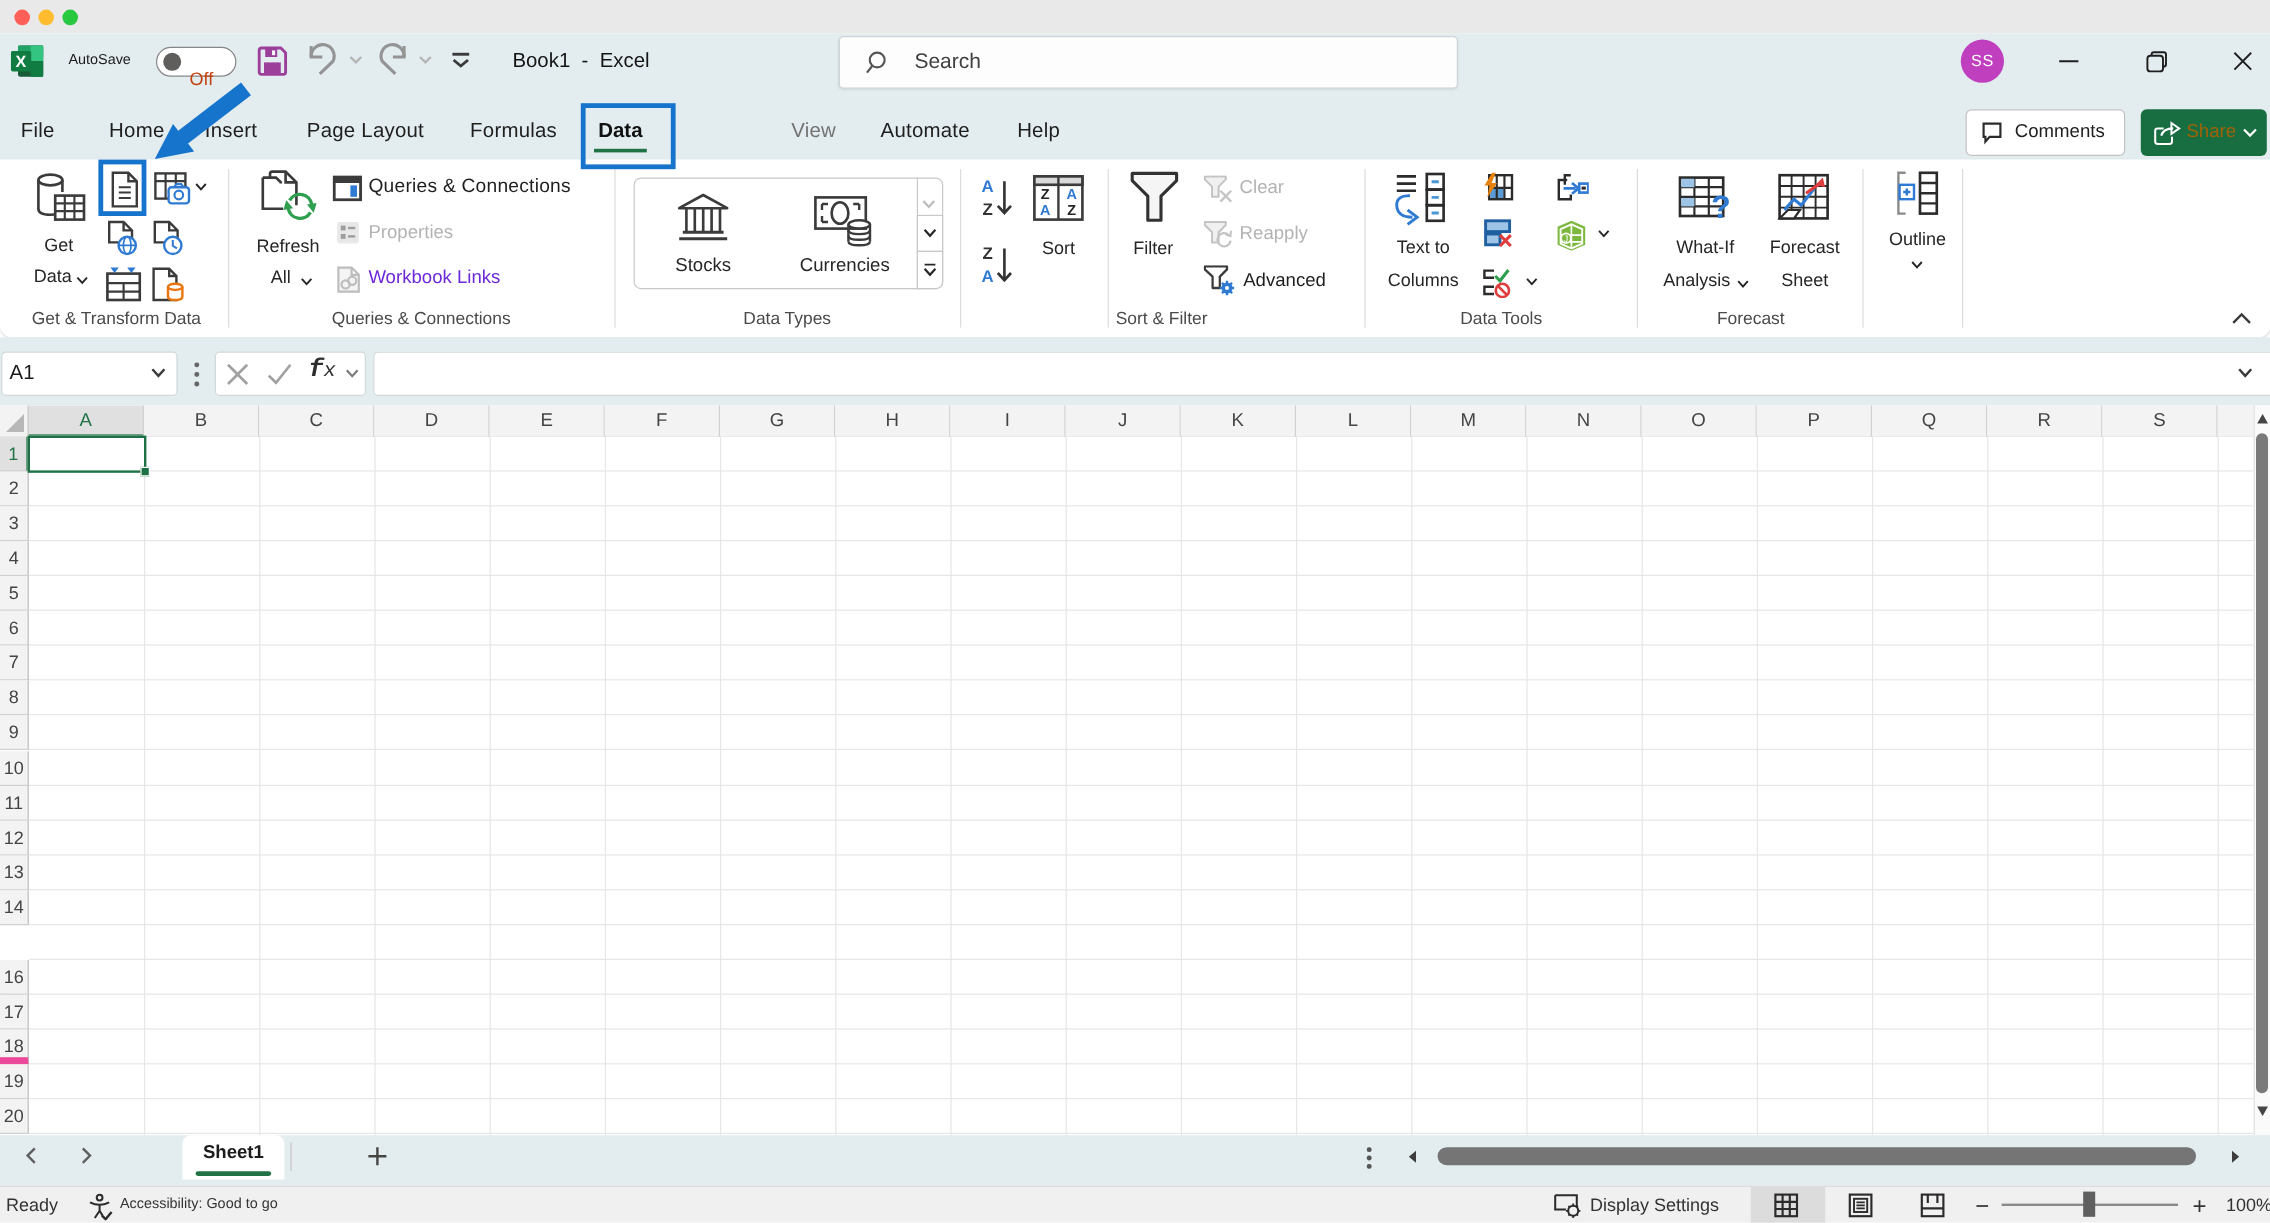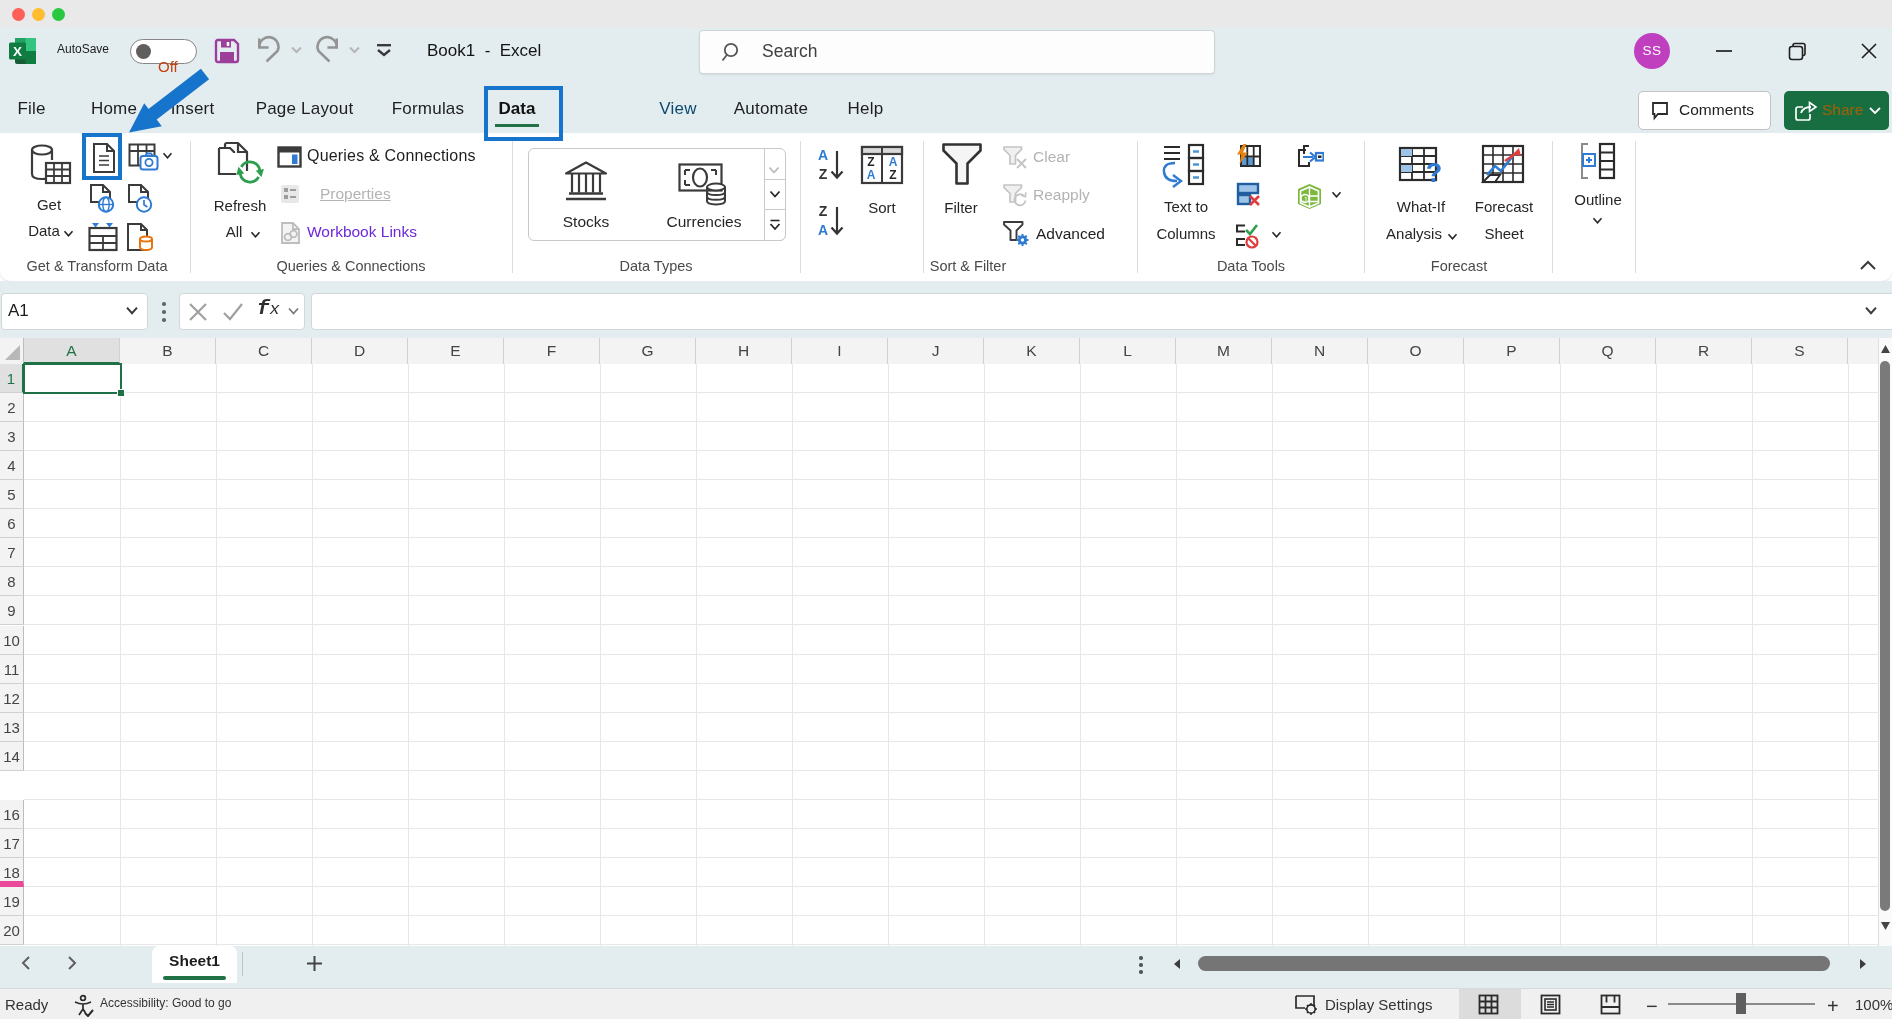--- a/index.html
+++ b/index.html
@@ -66,21 +66,21 @@
 <svg class="abs" style="left:1860px;top:42px" width="18" height="18" viewBox="0 0 18 18">
  <path d="M2 2 L16 16 M16 2 L2 16" stroke="#1f1f1f" stroke-width="1.6"></path>
 </svg>
 <div class="abs" style="left:0;top:85px;width:1892px;height:48px;background:#e3edf0;"></div>
 <div class="abs" style="left:16px;top:99px;width:31px;font-size:17px;letter-spacing:0.2px;color:#1e1e1e;text-align:center;">File</div>
 <div class="abs" style="left:87px;top:99px;width:54px;font-size:17px;letter-spacing:0.2px;color:#1e1e1e;text-align:center;">Home</div>
 <div class="abs" style="left:167px;top:99px;width:51px;font-size:17px;letter-spacing:0.2px;color:#1e1e1e;text-align:center;">Insert</div>
 <div class="abs" style="left:251px;top:99px;width:107px;font-size:17px;letter-spacing:0.2px;color:#1e1e1e;text-align:center;">Page Layout</div>
 <div class="abs" style="left:389px;top:99px;width:78px;font-size:17px;letter-spacing:0.2px;color:#1e1e1e;text-align:center;">Formulas</div>
 <div class="abs" style="left:566px;top:99px;width:59px;font-size:17px;letter-spacing:0.2px;color:#1e1e1e;text-align:center;margin-top:48px;">Review</div>
-<div class="abs" style="left:658px;top:99px;width:40px;font-size:17px;letter-spacing:0.2px;color:#0c4a6e;text-align:center;">View</div>
+<div class="abs" style="left:658px;top:99px;width:40px;font-size:17px;letter-spacing:0.2px;color:#737373;text-align:center;">View</div>
 <div class="abs" style="left:731px;top:99px;width:80px;font-size:17px;letter-spacing:0.2px;color:#1e1e1e;text-align:center;">Automate</div>
 <div class="abs" style="left:845px;top:99px;width:41px;font-size:17px;letter-spacing:0.2px;color:#1e1e1e;text-align:center;">Help</div>
 <div class="abs" style="left:484px;top:86px;width:79px;height:55px;border:4px solid #1674cc;z-index:30;"></div>
 <div class="abs" style="left:496px;top:99px;width:42px;font-size:17px;font-weight:bold;color:#111;text-align:center;">Data</div>
 <div class="abs" style="left:495px;top:124px;width:44px;height:3px;background:#217346;"></div>
 <div class="abs" style="left:1638px;top:91px;width:133px;height:39px;background:#fff;border:1px solid #c2c2c2;border-radius:5px;"></div>
 <svg class="abs" style="left:1651px;top:101px" width="22" height="20" viewBox="0 0 22 20">
  <path d="M2 2 h14 v11 h-9 l-3.5 4 v-4 h-1.5 z" fill="none" stroke="#2b2b2b" stroke-width="1.8"></path>
 </svg>
 <div class="abs" style="left:1679px;top:101px;font-size:15.5px;color:#1e1e1e;">Comments</div>
@@ -171,21 +171,21 @@
  <rect x="15" y="8.5" width="5.5" height="9.5" fill="#2f7bd3"></rect>
 </svg>
 <div class="abs" style="left:307px;top:147px;font-size:16px;letter-spacing:0.2px;color:#1f1f1f;">Queries &amp; Connections</div>
 <svg class="abs" style="left:280px;top:184px" width="20" height="20" viewBox="0 0 20 20">
  <rect x="1" y="1" width="18" height="18" rx="2" fill="#e8e8e8"></rect>
  <rect x="4" y="4" width="4" height="4" fill="#9d9d9d"></rect>
     <rect x="10" y="5" width="6" height="2" fill="#9d9d9d"></rect>
  <rect x="4" y="11" width="4" height="4" fill="#9d9d9d"></rect>
     <rect x="10" y="12" width="6" height="2" fill="#9d9d9d"></rect>
 </svg>
-<div class="abs" style="left:320px;top:185px;font-size:15.5px;color:#b3b3b3;text-decoration:underline;">Properties</div>
+<div class="abs" style="left:307px;top:185px;font-size:15.5px;color:#b3b3b3;">Properties</div>
 <svg class="abs" style="left:280px;top:221px" width="22" height="24" viewBox="0 0 22 24">
  <path d="M2 2 h11 l6 6 v14 h-17 z M13 2 v6 h6" fill="#f4f4f4" stroke="#bdbdbd" stroke-width="1.8"></path>
  <circle cx="8" cy="16" r="3.4" fill="none" stroke="#bdbdbd" stroke-width="1.8"></circle>
  <circle cx="13.5" cy="13" r="3.4" fill="none" stroke="#bdbdbd" stroke-width="1.8"></circle>
 </svg>
 <div class="abs" style="left:307px;top:223px;font-size:15.5px;color:#6d28d9;">Workbook Links</div>
 <div class="abs" style="left:231px;top:258px;width:240px;font-size:14.5px;color:#4a4a4a;text-align:center;">Queries &amp; Connections</div>
 <div class="abs" style="left:512px;top:141px;width:1px;height:132px;background:#dcdcdc;"></div>
 <div class="abs" style="left:528px;top:148px;width:258px;height:93px;background:#fff;border:1px solid #c8c8c8;border-radius:6px;"></div>
 <div class="abs" style="left:764px;top:148px;width:1px;height:93px;background:#c8c8c8;"></div>

